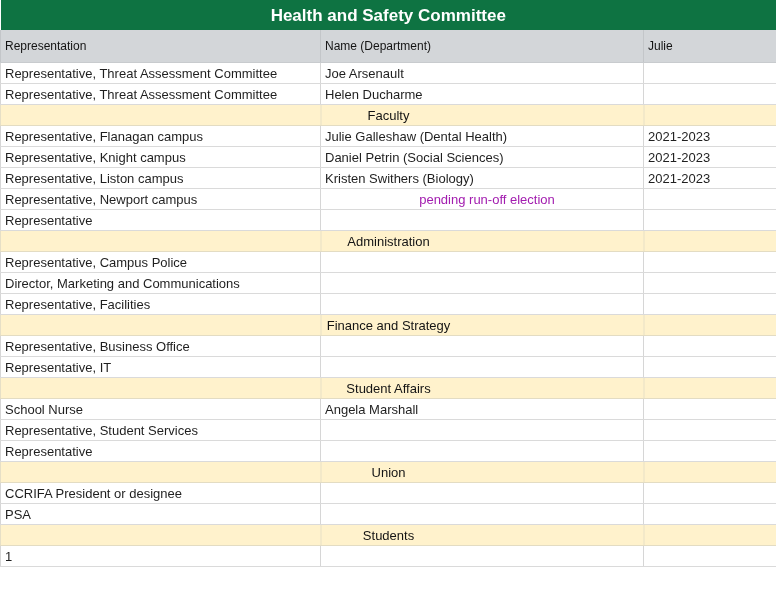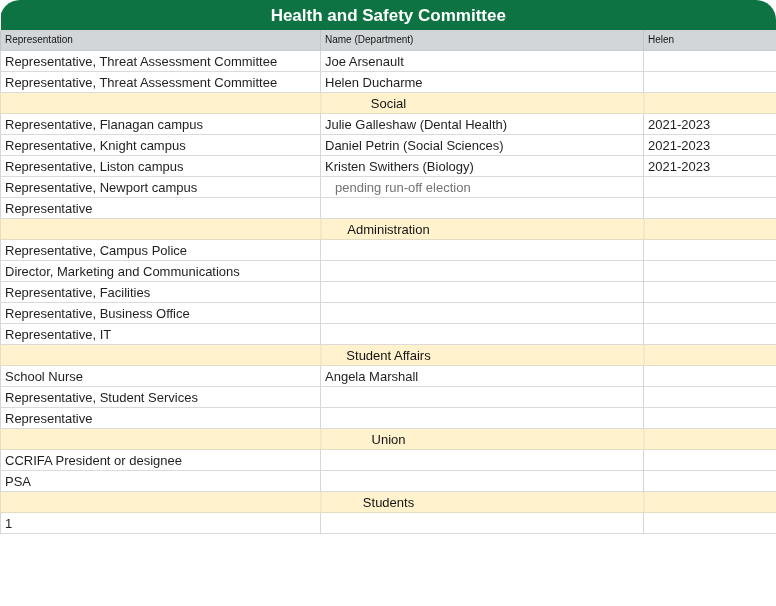--- a/index.html
+++ b/index.html
@@ -7,21 +7,20 @@
     padding: 0;
     background: #ffffff;
     font-family: "Liberation Sans", sans-serif;
   }
   .sheet {
     position: relative;
     width: 776px;
     height: 606px;
     overflow: hidden;
     background: #ffffff;
-    border-radius: 20px;
   }
   table.committee {
     width: 776px;
     border-collapse: collapse;
     table-layout: fixed;
     font-size: 13px;
     color: #1f1f1f;
   }
   col.c-rep  { width: 320px; }
   col.c-name { width: 323px; }
@@ -42,76 +41,76 @@
     height: 30px;
     background: #0e7342;
     color: #ffffff;
     font-weight: bold;
     font-size: 17px;
     text-align: center;
     border: none;
     border-right: 1px solid #0a5a34;
   }
   tr.colhead-row td {
-    height: 20px;
+    height: 32px;
     line-height: 16px;
     background: #d3d6d9;
     color: #141414;
     border-right: 1px solid #c3c6c9;
     border-left: 1px solid #c3c6c9;
     border-bottom: 1px solid #c8cbce;
-    font-size: 10px;
+    font-size: 12px;
   }
   tr.section-row td {
     text-align: center;
     color: #141414;
     background:
       linear-gradient(to right, rgba(0,0,0,0) 319px, #e6dfc6 319px, #e6dfc6 320px, rgba(0,0,0,0) 320px),
       linear-gradient(to right, rgba(0,0,0,0) 642px, #e6dfc6 642px, #e6dfc6 643px, rgba(0,0,0,0) 643px),
       #fff2cc;
     border-right: 1px solid #e6dfc6;
     border-left: 1px solid #e6dfc6;
     border-bottom: 1px solid #e3dcc3;
   }
   td.col-term { text-align: left; }
-  td.pending  { color: #737373; text-align: left; padding-left: 14px; }
+  td.pending  { color: #a21caf; text-align: center; padding-left: 14px; }
 </style>
 </head>
 <body>
 
 <div class="sheet">
   <table class="committee">
     <colgroup>
       <col class="c-rep">
       <col class="c-name">
       <col class="c-term">
     </colgroup>
     <tbody>
       <tr class="title-row">
         <td colspan="3">Health and Safety Committee</td>
       </tr>
       <tr class="colhead-row">
         <td>Representation</td>
         <td>Name (Department)</td>
-        <td>Helen</td>
+        <td>Julie</td>
       </tr>
     </tbody>
     <tbody id="rows-body">
         <tr class="data-row">
           <td class="col-rep">Representative, Threat Assessment Committee</td>
           <td class="col-name">Joe Arsenault</td>
           <td class="col-term"></td>
         </tr>
         <tr class="data-row">
           <td class="col-rep">Representative, Threat Assessment Committee</td>
           <td class="col-name">Helen Ducharme</td>
           <td class="col-term"></td>
         </tr>
         <tr class="section-row">
-          <td colspan="3">Social</td>
+          <td colspan="3">Faculty</td>
         </tr>
         <tr class="data-row">
           <td class="col-rep">Representative, Flanagan campus</td>
           <td class="col-name">Julie Galleshaw (Dental Health)</td>
           <td class="col-term">2021-2023</td>
         </tr>
         <tr class="data-row">
           <td class="col-rep">Representative, Knight campus</td>
           <td class="col-name">Daniel Petrin (Social Sciences)</td>
           <td class="col-term">2021-2023</td>
@@ -141,20 +140,23 @@
         </tr>
         <tr class="data-row">
           <td class="col-rep">Director, Marketing and Communications</td>
           <td class="col-name"></td>
           <td class="col-term"></td>
         </tr>
         <tr class="data-row">
           <td class="col-rep">Representative, Facilities</td>
           <td class="col-name"></td>
           <td class="col-term"></td>
+        </tr>
+        <tr class="section-row">
+          <td colspan="3">Finance and Strategy</td>
         </tr>
         <tr class="data-row">
           <td class="col-rep">Representative, Business Office</td>
           <td class="col-name"></td>
           <td class="col-term"></td>
         </tr>
         <tr class="data-row">
           <td class="col-rep">Representative, IT</td>
           <td class="col-name"></td>
           <td class="col-term"></td>

